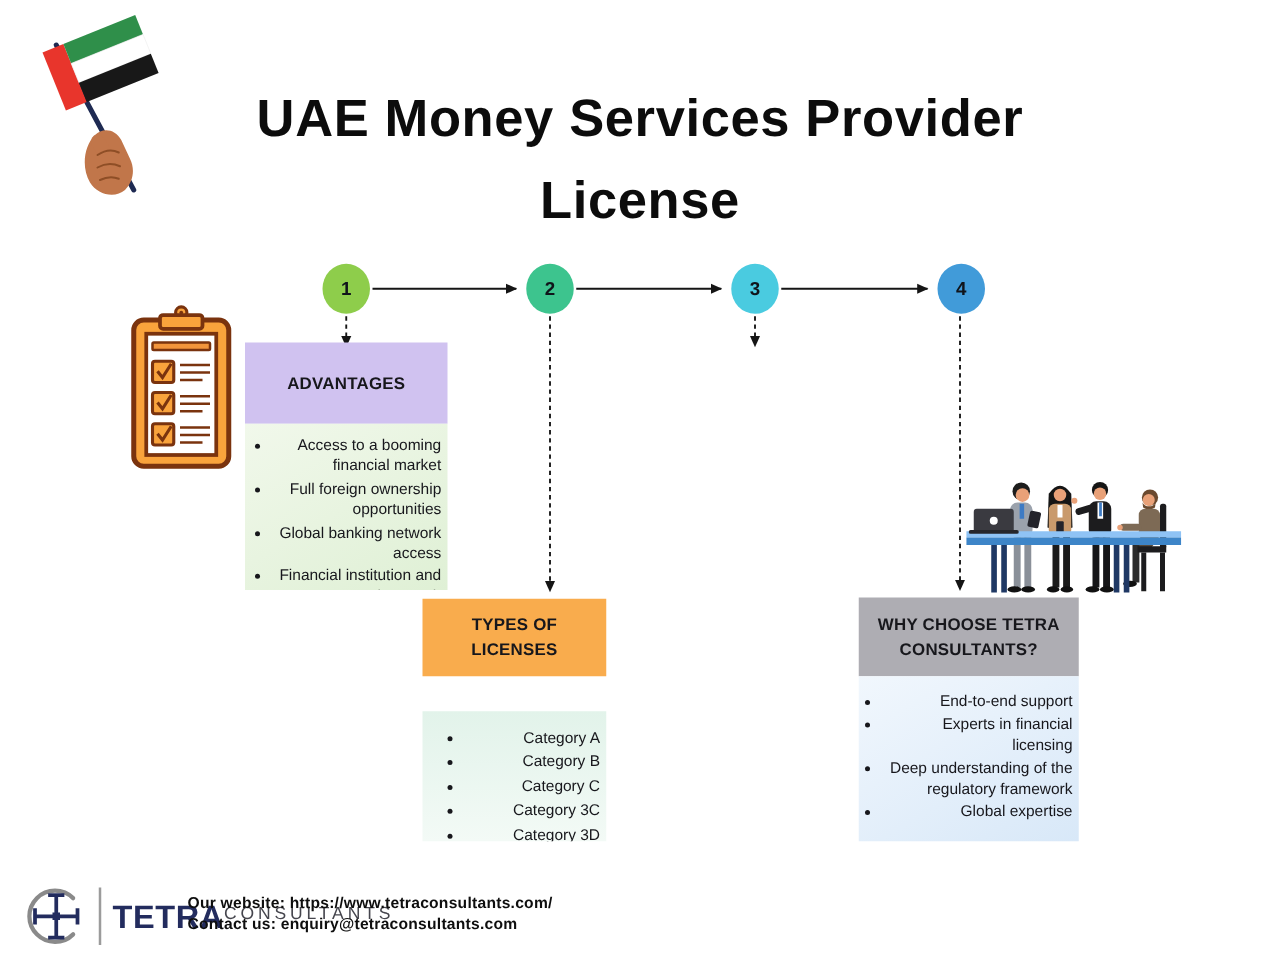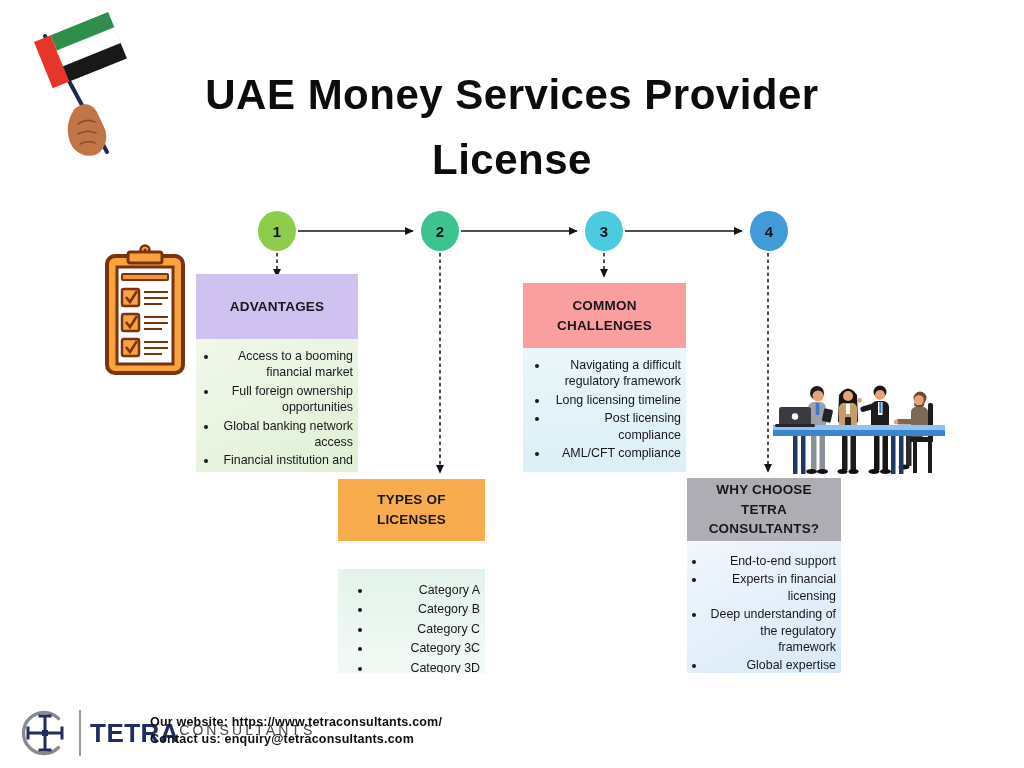--- a/index.html
+++ b/index.html
@@ -37,21 +37,21 @@
   .b1 ul{padding-left:22px;}
   .b2{left:338px;top:479px;width:147px;height:194px;gap:28px;}
   .b2 .box-header{height:62px;}
   .b2 .box-body{background:linear-gradient(180deg,#e2f3ea 0%,#f3faf6 100%);}
   .b2 ul{padding-left:34px;padding-top:13px;}
   .b2 li{margin-bottom:3px;}
   .b3{left:523px;top:283px;width:163px;height:189px;}
   .b3 .box-header{height:65px;}
   .b3 .box-body{background:linear-gradient(180deg,#eaf6fa 0%,#dceff6 100%);}
   .b3 ul{padding-left:26px;}
-  .b4{left:687px;top:478px;width:154px;height:195px;}
+  .b4{left:687px;top:478px;width:176px;height:195px;}
   .b4 .box-header{height:63px;}
   .b4 .box-body{background:linear-gradient(150deg,#f1f7fd 0%,#d8e8f8 100%);}
   .b4 ul{padding-left:19px;padding-top:12px;}
   
   .flag-illus{position:absolute;left:14px;top:6px;}
   .clipboard-illus{position:absolute;left:100px;top:243px;}
   .meeting-illus{position:absolute;left:773px;top:383px;}
   
   .footer-logo{position:absolute;left:18px;top:706px;display:flex;align-items:center;}
   .logo-divider{width:2px;height:46px;background:#9b9b9b;margin:0 9px 0 7px;}
@@ -154,31 +154,20 @@
           <li>Category A</li>
           <li>Category B</li>
           <li>Category C</li>
           <li>Category 3C</li>
           <li>Category 3D</li>
           <li>Category 9</li>
         </ul>
     </div>
   </div>
 
-  <div class="box b3">
-    <div class="box-header" style="background: rgb(249, 159, 160);">COMMON CHALLENGES</div>
-    <div class="box-body">
-      <ul>
-          <li>Navigating a difficult regulatory framework</li>
-          <li>Long licensing timeline</li>
-          <li>Post licensing compliance</li>
-          <li>AML/CFT compliance</li>
-        </ul>
-    </div>
-  </div>
 
   <div class="box b4">
     <div class="box-header" style="background: rgb(174, 173, 179);">WHY CHOOSE TETRA CONSULTANTS?</div>
     <div class="box-body">
       <ul>
           <li>End-to-end support</li>
           <li>Experts in financial licensing</li>
           <li>Deep understanding of the regulatory framework</li>
           <li>Global expertise</li>
         </ul>

